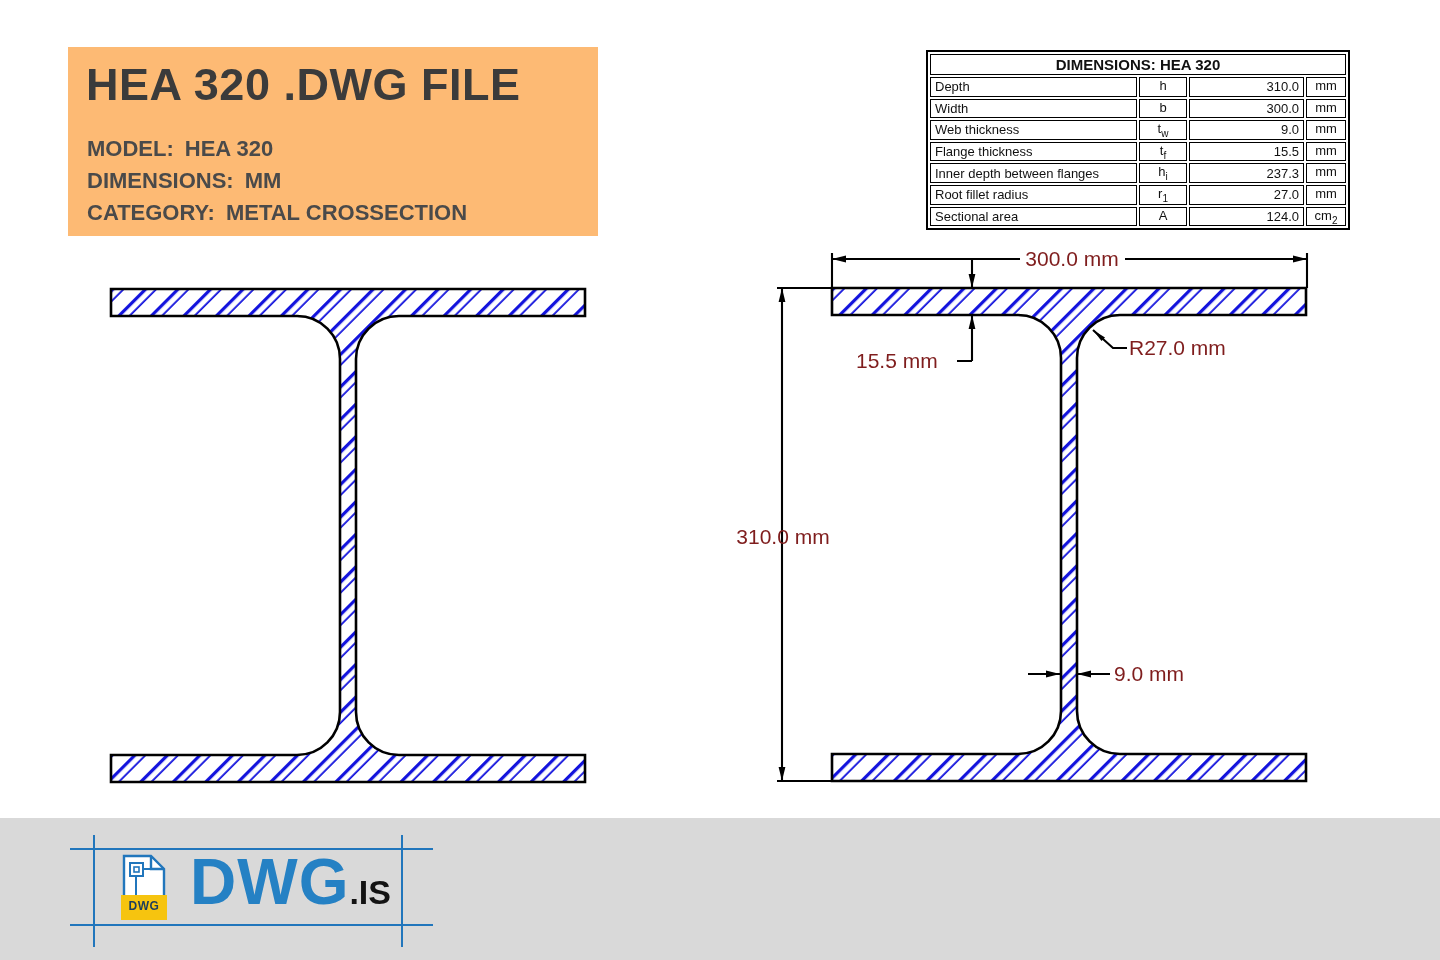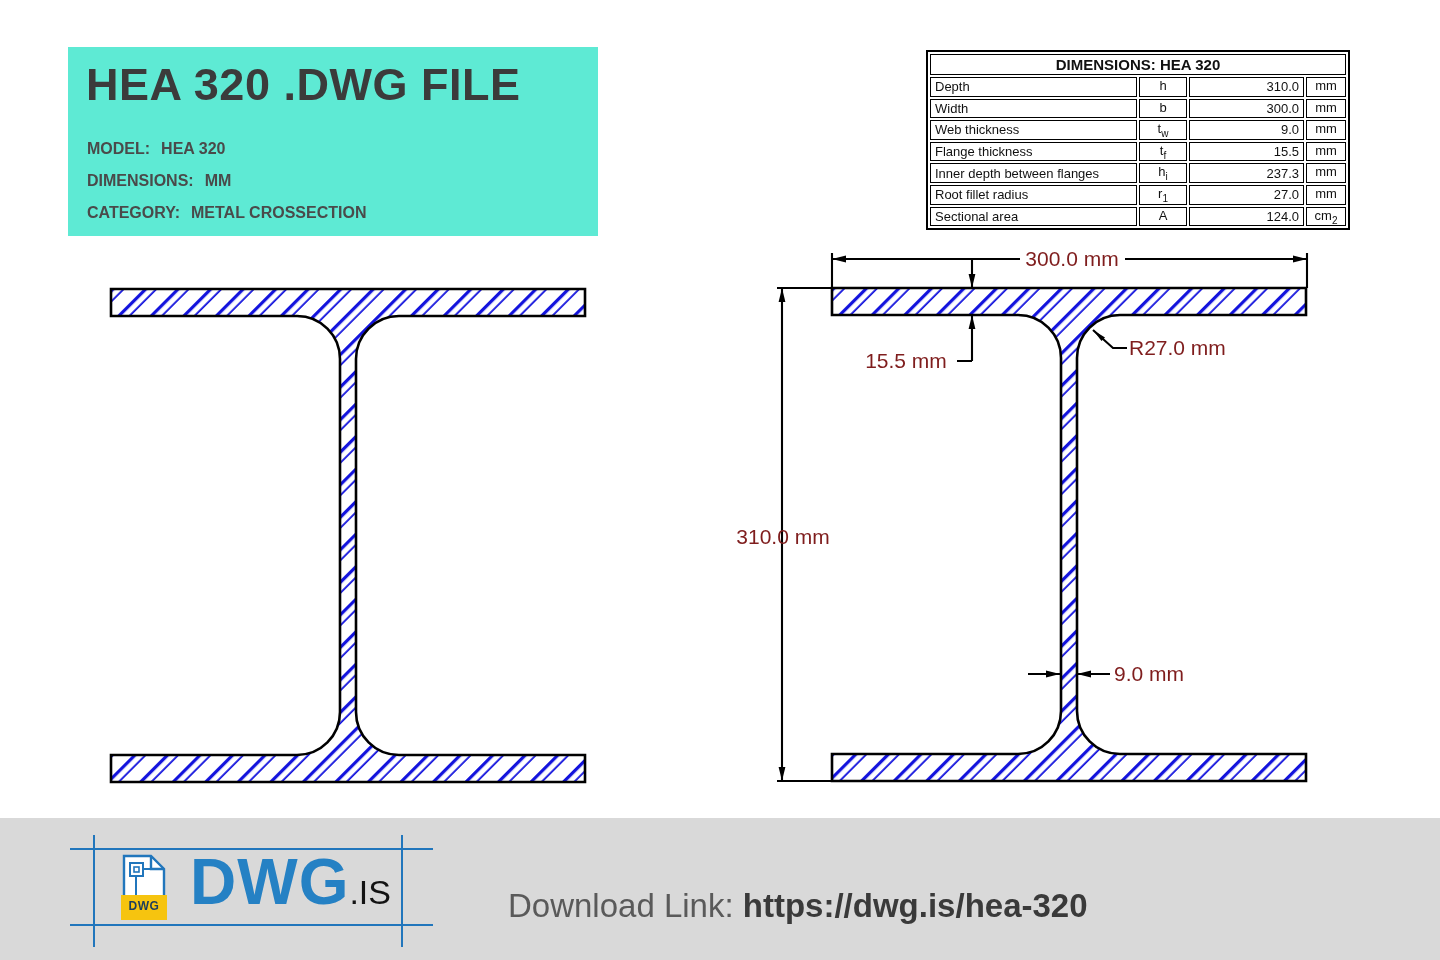--- a/index.html
+++ b/index.html
@@ -3,24 +3,24 @@
 <meta charset="utf-8">
 <style>
   * { margin:0; padding:0; box-sizing:border-box; }
   body { background:#fff; }
   .page {
     position:relative; width:1440px; height:960px; background:#ffffff;
     font-family:"Liberation Sans", sans-serif; overflow:hidden;
   }
 
   
-  .header-box { position:absolute; left:68px; top:47px; width:530px; height:189px; background:#5eead4; }
+  .header-box { position:absolute; left:68px; top:47px; width:530px; height:189px; background:#fdba74; }
   .page-title { position:absolute; left:18px; top:12px; font-size:45px; font-weight:bold;
                 color:#3b3b3b; letter-spacing:.5px; white-space:nowrap; }
-  .header-info { position:absolute; left:19px; top:86px; font-size:16px; font-weight:600;
+  .header-info { position:absolute; left:19px; top:86px; font-size:22px; font-weight:600;
                  color:#4a4a4a; line-height:32px; }
   .header-info .val { margin-left:11px; }
 
   
   .dims-table { position:absolute; left:926px; top:50px; width:418px;
                 border:2px solid #000; border-collapse:separate; border-spacing:2px;
                 background:#fff; table-layout:fixed; }
   .dims-table th, .dims-table td { border:1px solid #000; font-size:13px; color:#111;
                 height:15px; padding:0 4px; line-height:15px; overflow:hidden; white-space:nowrap; }
   .dims-table th.tbl-title { font-size:15px; font-weight:bold; text-align:center; height:19px; line-height:19px; }
@@ -35,21 +35,21 @@
   .dimline { stroke:#000; stroke-width:2.1; fill:none; }
   .dim-label { position:absolute; font-size:21px; color:#7f1d1d; white-space:nowrap; line-height:22px; }
 
   
   .footer { position:absolute; left:0; top:818px; width:1440px; height:142px; background:#d9d9d9; }
   .footer-art { position:absolute; left:0; top:0; width:1440px; height:142px; }
   .icon-label { position:absolute; left:121px; top:81px; width:46px; text-align:center;
                 font-size:12px; font-weight:bold; color:#1b3c5e; letter-spacing:.5px; }
   .logo { position:absolute; left:190px; top:27px; display:flex; align-items:baseline; }
   .logo .dwg { font-size:64px; font-weight:bold; color:#2581c4; letter-spacing:1px; }
-  .logo .is  { font-size:34px; font-weight:normal; color:#131313;margin-top:8px; }
+  .logo .is  { font-size:34px; font-weight:bold; color:#131313;margin-top:8px; }
   .tagline { position:absolute; left:508px; top:17px; font-size:40px; font-weight:500;
              color:#2e86c1; white-space:nowrap; }
   .download { position:absolute; left:508px; top:69px; font-size:33px; white-space:nowrap; }
   .download .dl-label { color:#5a5a5a; font-weight:400; }
   .download .dl-url   { color:#3a3a3a; font-weight:bold; }
 </style>
 </head>
 <body>
 
 <div class="page">
@@ -164,21 +164,21 @@
       <polygon points="782,541 778.6,527 785.4,527"></polygon>
       <polygon points="972,48 968.6,34 975.4,34"></polygon>
       <polygon points="972,75 968.6,89 975.4,89"></polygon>
       <polygon points="1060,434 1046,430.6 1046,437.4"></polygon>
       <polygon points="1077,434 1091,430.6 1091,437.4"></polygon>
       <polygon points="1093,90 1105,97.5 1101.5,101"></polygon>
     </g>
   </svg>
 
   <div class="dim-label" style="left:1002px; top:248px; width:140px; text-align:center;">300.0 mm</div>
-  <div class="dim-label" style="left:856px; top:350px; width:100px; text-align:center;">15.5 mm</div>
+  <div class="dim-label" style="left:856px; top:350px; width:100px; text-align:left;">15.5 mm</div>
   <div class="dim-label" style="left:1129px; top:337px;">R27.0 mm</div>
   <div class="dim-label" style="left:713px; top:526px; width:140px; text-align:center;">310.0 mm</div>
   <div class="dim-label" style="left:1114px; top:663px;">9.0 mm</div>
 
   <div class="footer">
     <svg class="footer-art" viewBox="0 0 1440 142">
 
       <path d="M70,31 H433 M70,107 H433 M94,17 V129 M402,17 V129" stroke="#2176bc" stroke-width="2" fill="none"></path>
 
       <g>
@@ -190,18 +190,15 @@
         <rect x="121" y="77" width="46" height="25" fill="#f6c40f"></rect>
       </g>
     </svg>
     <div class="icon-label">DWG</div>
 
     <div class="logo">
       <span class="dwg">DWG</span>
         <span class="is">.IS</span>
     </div>
 
-    <div class="download">
-      <span class="dl-label">Download Link: </span><span class="dl-url">https://dwg.is/hea-320</span>
-    </div>
   </div>
 
 </div>
 
 </body></html>

